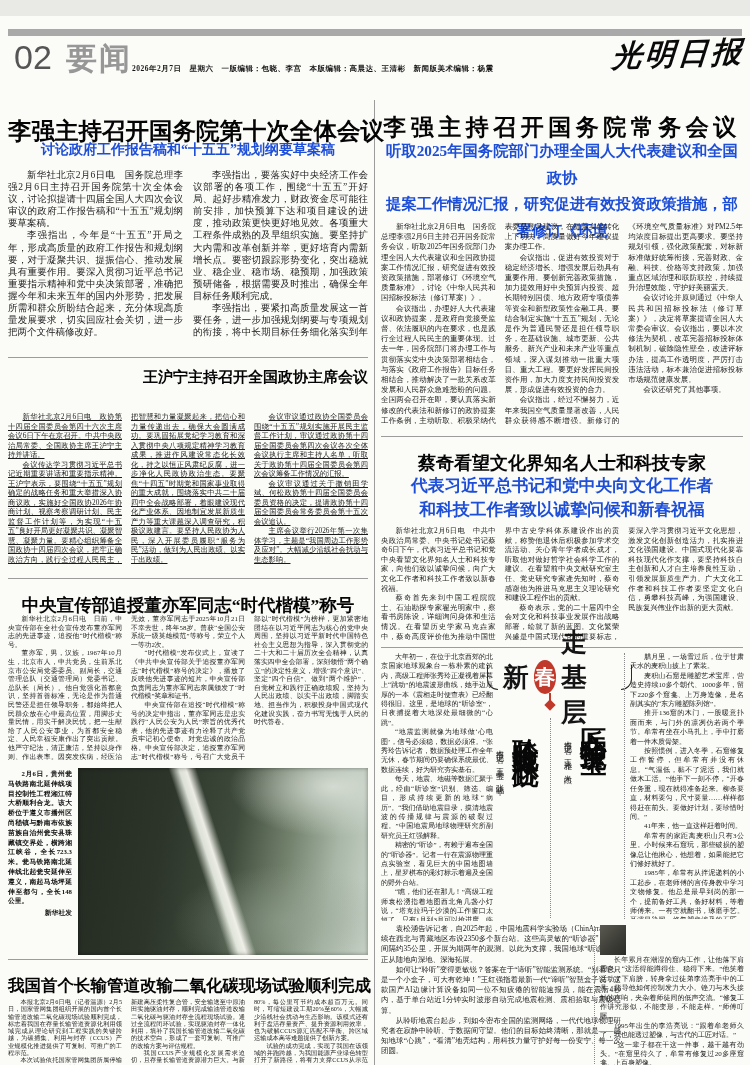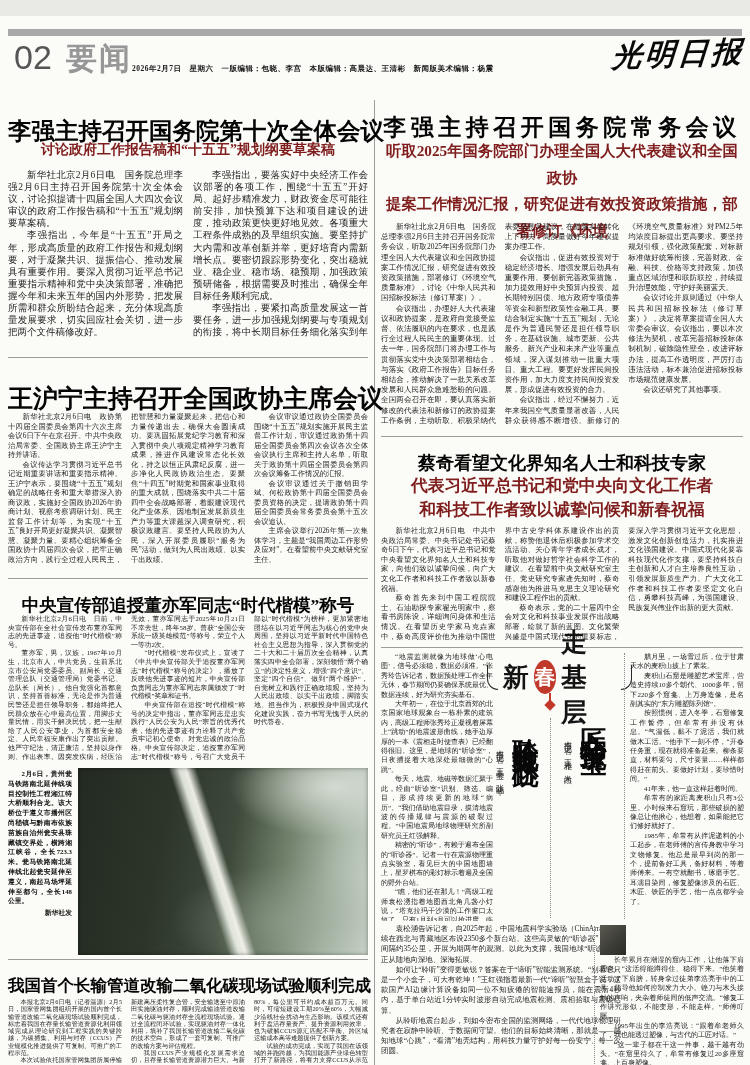--- a/index.html
+++ b/index.html
@@ -14,29 +14,29 @@
            font-size:31px;font-weight:700;color:#979797;letter-spacing:2px;}
   .dateline{left:132px;top:48px;font-size:7.5px;font-weight:700;color:#161616;letter-spacing:.5px;}
   .masthead{left:612px;top:18px;width:130px;font-size:30px;font-weight:700;font-style:italic;
             letter-spacing:3px;color:#0a0a0a;transform:skewX(-6deg) rotate(-2deg);white-space:nowrap;}
   
   .vrule{border-left:1px solid #9c9c9c;width:0;}
   .hrule{border-top:1px solid #9c9c9c;height:0;}
   .dotrule{border-left:1px dotted #8a8a8a;width:0;}
   
   .hl{text-align:center;font-weight:700;color:#050505;white-space:nowrap;line-height:1.1;}
-  .sub{text-align:center;font-weight:700;color:#7f1d1d;}
+  .sub{text-align:center;font-weight:700;color:#1d4ed8;}
   .sub .para{text-indent:0;margin:0;}
   
   .body{text-align:justify;overflow:hidden;column-fill:auto;}
   .body .para{margin:0;text-indent:2em;}
   .cols2{column-count:2;column-gap:10px;}
   .cols3{column-count:3;column-gap:9px;}
   .fA{font-size:9.5px;line-height:12.1px;}
-  .fB{font-size:7.3px;line-height:9.5px;}
+  .fB{font-size:7.3px;line-height:9.5px;text-decoration:underline;}
   .fC{font-size:6.8px;line-height:8.6px;}
   .fD{font-size:6.2px;line-height:7.3px;}
   .fE{font-size:7.5px;line-height:10.2px;}
   .fF{font-size:7.3px;line-height:9.6px;}
   .fX{font-size:7px;line-height:9.4px;}
   .fXw{font-size:7.4px;line-height:10.2px;}
   
   .news-photo{background:
      linear-gradient(72deg, transparent 43%, rgba(234,238,228,.92) 46%, rgba(246,246,238,.95) 48%, transparent 51%),
      radial-gradient(ellipse 60% 45% at 88% 10%, rgba(218,224,216,.9), transparent 60%),
@@ -82,27 +82,27 @@
         <p class="para">新华社北京2月6日电　国务院总理李强2月6日主持召开国务院第十次全体会议，讨论拟提请十四届全国人大四次会议审议的政府工作报告稿和“十五五”规划纲要草案稿。</p>
         <p class="para">李强指出，今年是“十五五”开局之年，形成高质量的政府工作报告和规划纲要，对于凝聚共识、提振信心、推动发展具有重要作用。要深入贯彻习近平总书记重要指示精神和党中央决策部署，准确把握今年和未来五年的国内外形势，把发展所需和群众所盼结合起来，充分体现高质量发展要求，切实回应社会关切，进一步把两个文件稿修改好。</p>
         <p class="para">李强指出，要落实好中央经济工作会议部署的各项工作，围绕“十五五”开好局、起好步精准发力，财政资金尽可能往前安排，加快预算下达和项目建设的进度，推动政策更快更好地见效。各项重大工程条件成熟的及早组织实施。要坚持扩大内需和改革创新并举，更好培育内需新增长点。要密切跟踪形势变化，突出稳就业、稳企业、稳市场、稳预期，加强政策预研储备，根据需要及时推出，确保全年目标任务顺利完成。</p>
         <p class="para">李强指出，要紧扣高质量发展这一首要任务，进一步加强规划纲要与专项规划的衔接，将中长期目标任务细化落实到年度工作部署中，凝聚各方面力量，确保各项目标任务顺利完成。</p>
       </div>
   </section>
 
   <div class="abs hrule" style="left:8px;top:341px;width:360px;"></div>
 
   <section>
-    <h1 class="abs hl" style="left:8px;top:352px;width:360px;font-size:25px;">王沪宁主持召开全国政协主席会议</h1>
+    <h1 class="abs hl" style="left:8px;top:343px;width:360px;font-size:15px;text-align:right;">王沪宁主持召开全国政协主席会议</h1>
     <div class="abs body cols3 fB" style="left:8px;top:396px;width:360px;height:161px;">
         <p class="para">新华社北京2月6日电　政协第十四届全国委员会第四十六次主席会议6日下午在京召开。中共中央政治局常委、全国政协主席王沪宁主持并讲话。</p>
         <p class="para">会议传达学习贯彻习近平总书记近期重要讲话和重要指示精神。王沪宁表示，要围绕“十五五”规划确定的战略任务和重大举措深入协商议政，实施好全国政协2026年协商计划、视察考察调研计划、民主监督工作计划等，为实现“十五五”良好开局更好凝聚共识、凝聚智慧、凝聚力量。要精心组织筹备全国政协十四届四次会议，把牢正确政治方向，践行全过程人民民主，把智慧和力量凝聚起来，把信心和力量传递出去，确保大会圆满成功。要巩固拓展党纪学习教育和深入贯彻中央八项规定精神学习教育成果，推进作风建设常态化长效化，持之以恒正风肃纪反腐，进一步净化人民政协政治生态。要聚焦“十四五”时期党和国家事业取得的重大成就，围绕落实中共二十届四中全会战略部署，着眼建设现代化产业体系、因地制宜发展新质生产力等重大课题深入调查研究，积极议政建言。要坚持人民政协为人民，深入开展委员履职“服务为民”活动，做到为人民出政绩、以实干出政绩。</p>
         <p class="para">会议审议通过政协全国委员会围绕“十五五”规划实施开展民主监督工作计划，审议通过政协第十四届全国委员会第四次会议各次全体会议执行主席和主持人名单，听取关于政协第十四届全国委员会第四次会议筹备工作情况的汇报。</p>
         <p class="para">会议审议通过关于撤销田学斌、何松政协第十四届全国委员会委员资格的决定，提请政协第十四届全国委员会常务委员会第十五次会议追认。</p>
-        <p class="para">主席会议举行2026年第一次集体学习，主题是“我国周边工作形势及应对”。在看望前中央文献研究室主任。</p>
+        <p class="para">主席会议举行2026年第一次集体学习，主题是“我国周边工作形势及应对”。大幅减少沿线社会扰动与生态影响。</p>
       </div>
   </section>
 
   <div class="abs hrule" style="left:8px;top:562px;width:360px;"></div>
 
   <section>
     <h1 class="abs hl" style="left:8px;top:568px;width:360px;font-size:17.5px;">中央宣传部追授董亦军同志“时代楷模”称号</h1>
     <div class="abs body cols3 fC" style="left:8px;top:599px;width:360px;height:149px;">
         <p class="para">新华社北京2月6日电　日前，中央宣传部在全社会宣传发布董亦军同志的先进事迹，追授他“时代楷模”称号。</p>
         <p class="para">董亦军，男，汉族，1967年10月生，北京市人，中共党员，生前系北京市公安局党委委员、副局长，交通管理总队（交通管理局）党委书记、总队长（局长）。他自觉强化首都意识，坚持首善标准，无论是作为普通民警还是担任领导职务，都始终把人民群众放在心中最高位置，用脚步丈量民情，用实干解决民忧，把一生献给了人民公安事业，为首都安全稳定、人民幸福安康作出了突出贡献。他严守纪法，清正廉洁，坚持以身作则、作出表率。因突发疾病，经医治无效，董亦军同志于2025年10月21日不幸去世，终年58岁。曾获“全国公安系统一级英雄模范”等称号，荣立个人一等功2次。</p>
@@ -171,22 +171,22 @@
     <div class="abs badge" style="left:487px;top:635px;width:145px;height:52px;">
       <span class="orn l"></span>
       <span class="bchar">新</span>
       <span class="bcircle">春</span>
       <span class="bchar" style="letter-spacing:2px;">走基层</span>
       <span class="orn r"></span>
     </div>
 
     <article>
       <div class="abs body fX" style="left:381px;top:637px;width:112px;height:268px;">
+          <p class="para">大年初一，在位于北京西郊的北京国家地球观象台一栋朴素的建筑内，高级工程师张秀玲正凝视着屏幕上“跳动”的地震波形曲线，她手边厚厚的一本《震相走时便查表》已经翻得很旧。这里，是地球的“听诊室”，日夜捕捉着大地深处最细微的“心跳”。</p>
           <p class="para">“地震监测就像为地球做‘心电图’，信号必须稳，数据必须准。”张秀玲告诉记者，数据预处理工作全年无休，春节期间仍要确保系统最优、数据连续，好为研究夯实基石。</p>
-          <p class="para">大年初一，在位于北京西郊的北京国家地球观象台一栋朴素的建筑内，高级工程师张秀玲正凝视着屏幕上“跳动”的地震波形曲线，她手边厚厚的一本《震相走时便查表》已经翻得很旧。这里，是地球的“听诊室”，日夜捕捉着大地深处最细微的“心跳”。</p>
           <p class="para">每天，地震、地磁等数据汇聚于此，经由“听诊室”识别、筛选、编目，形成持续更新的地球“病历”。“我们借助地震目录，摸清地震波的传播规律与震源的破裂过程。”中国地震局地球物理研究所副研究员王红强解释。</p>
           <p class="para">精密的“听诊”，有赖于遍布全国的“听诊器”。记者一行在震源物理重点实验室，看见巨大的中国地图墙上，星罗棋布的彩灯标示着遍及全国的野外台站。</p>
           <p class="para">“瞧，他们还在那儿！”高级工程师袁松湧指着地图西北角几盏小灯说，“塔克拉玛干沙漠的工作窗口太短了，只有1月到3月可以抢进度。临近春节，我们的同事仍然坚守在且末。”</p>
         </div>
       <div class="abs vblock" style="left:489px;top:701px;width:58px;height:204px;">
         <span class="vbyline">本报记者　王美莹　张晓华</span>
         <span class="vtitle">聆听地球『心跳』</span>
       </div>
       <div class="abs body fXw" style="left:381px;top:908px;width:240px;height:155px;">
           <p class="para">袁松湧告诉记者，自2025年起，中国地震科学实验场（ChinArray）陆续在西北与青藏地区布设2350多个新台站。这些高灵敏的“听诊器”，平均间隔约35公里，开展为期两年的观测。以此为支撑，我国地球“听诊”能力正从陆地向深地、深海拓展。</p>
@@ -200,20 +200,21 @@
     <div class="abs dotrule" style="left:594px;top:910px;height:150px;"></div>
 
     <article>
       <div class="abs vblock" style="left:553px;top:692px;width:66px;height:212px;">
         <span class="vbyline">本报记者　王冰雅　尚杰</span>
         <span class="vtitle">匠心守护瑰宝</span>
       </div>
       <div class="abs body fX" style="left:630px;top:637px;width:114px;height:266px;">
           <p class="para">腊月里，一场雪过后，位于甘肃天水的麦积山披上了素装。</p>
           <p class="para">麦积山石窟是雕塑艺术宝库，营造史持续10多个朝代、1000多年，留下220多个窟龛、上万身造像，是名副其实的“东方雕塑陈列馆”。</p>
+          <p class="para">推开136窟的木门，一股暖意扑面而来，与门外的凛冽仿若两个季节。牟常有坐在小马扎上，手中打磨着一件木质骨架。</p>
           <p class="para">按照惯例，进入冬季，石窟修复工作暂停，但牟常有并没有休息。“气温低，黏不了泥活，我们就做木工活。”他手下一刻不停，“开春任务重，现在就得准备起来。柳条要直，材料要匀，尺寸要量……样样都得赶在前头。要做好计划，要珍惜时间。”</p>
           <p class="para">41年来，他一直这样赶着时间。</p>
           <p class="para">牟常有的家距离麦积山只有3公里。小时候来石窟玩，那些破损的塑像总让他揪心，他想着，如果能把它们修好就好了。</p>
           <p class="para">1985年，牟常有从拌泥递料的小工起步，在老师傅的言传身教中学习文物修复。他总是最早到岗的那一个，提前备好工具，备好材料，等着师傅来。一有空就翻书，琢磨手艺。耳濡目染间，修复塑像涉及的石匠、木匠、铁匠的手艺，他一点点都学会了。</p>
         </div>
       <div class="abs" style="left:600px;top:908px;width:144px;height:155px;">
         <span class="mini-photo"></span>
         <div class="body fX" style="width:144px;height:155px;">
             <p class="para">长年累月在潮湿的窟内工作，让他落下肩周炎。“这活得能蹲得住、稳得下来。”他笑着活动了下肩膀，转身拿过徒弟李浩亮手中的工具，指导他如何控制发力大小。锉刀与木头接触的声响，夹杂着师徒间的低声交流。“修复工作讲究形似，不能变形，不能走样。”师傅叮嘱。</p>
             <p class="para">1995年出生的李浩亮说：“跟着牟老师久了，我也能透过塑像，与古代的工匠对话。”</p>

